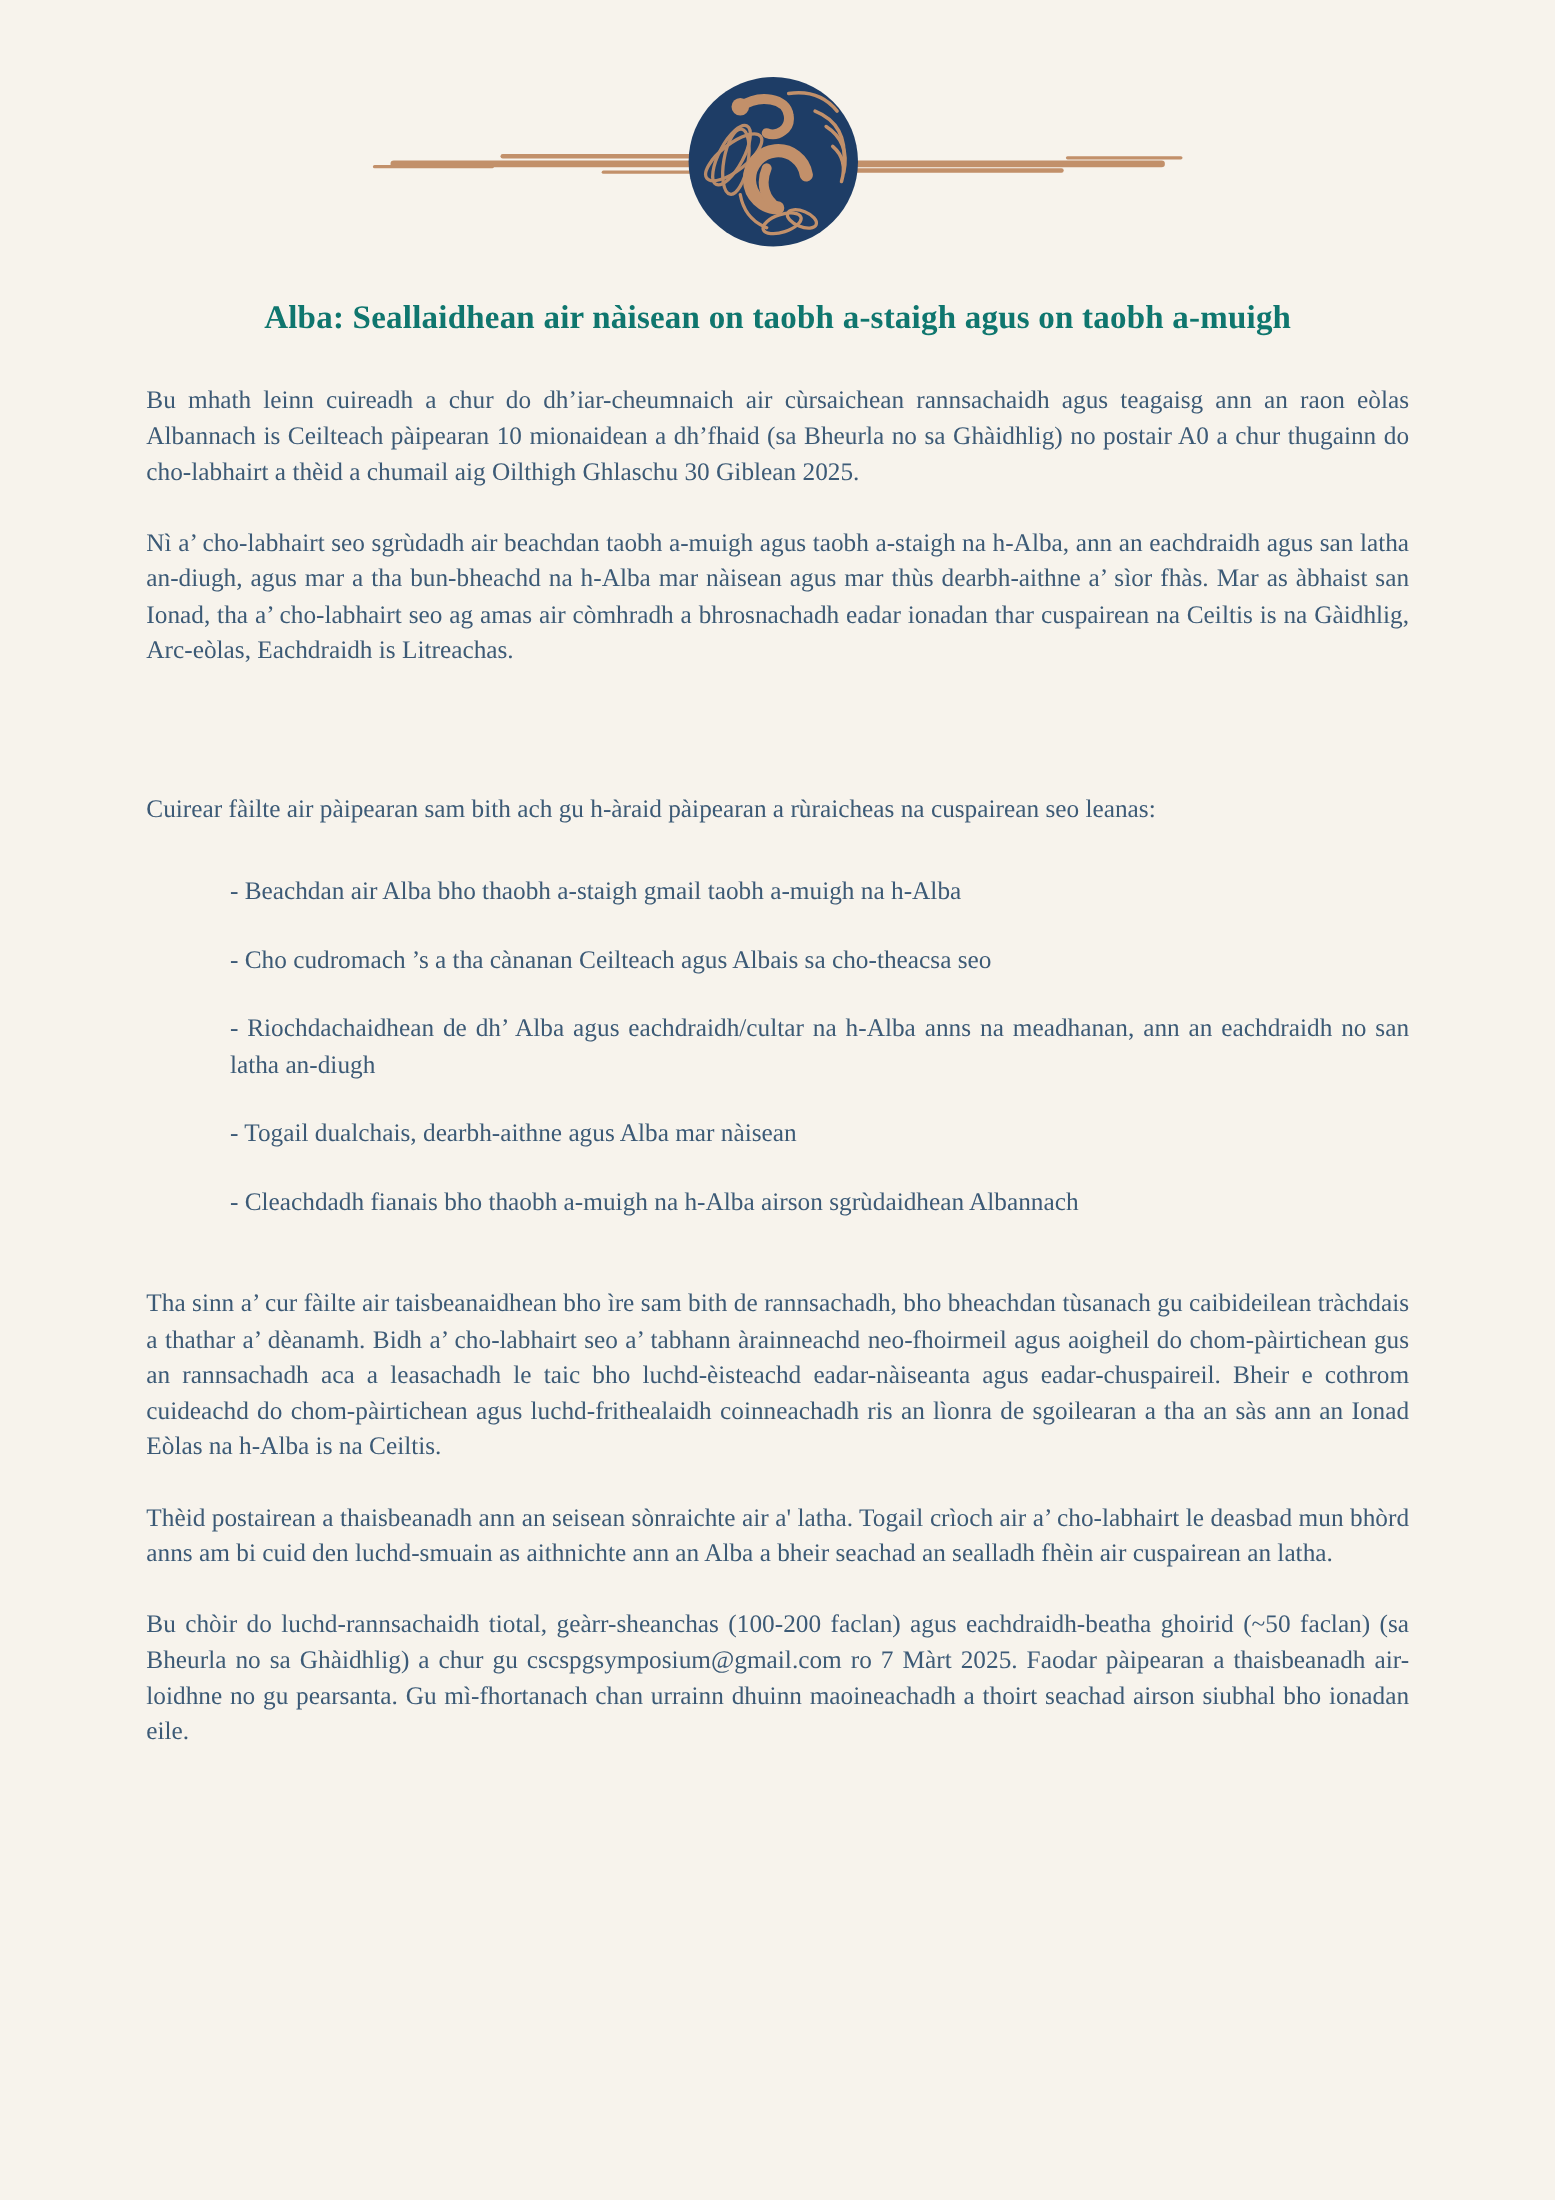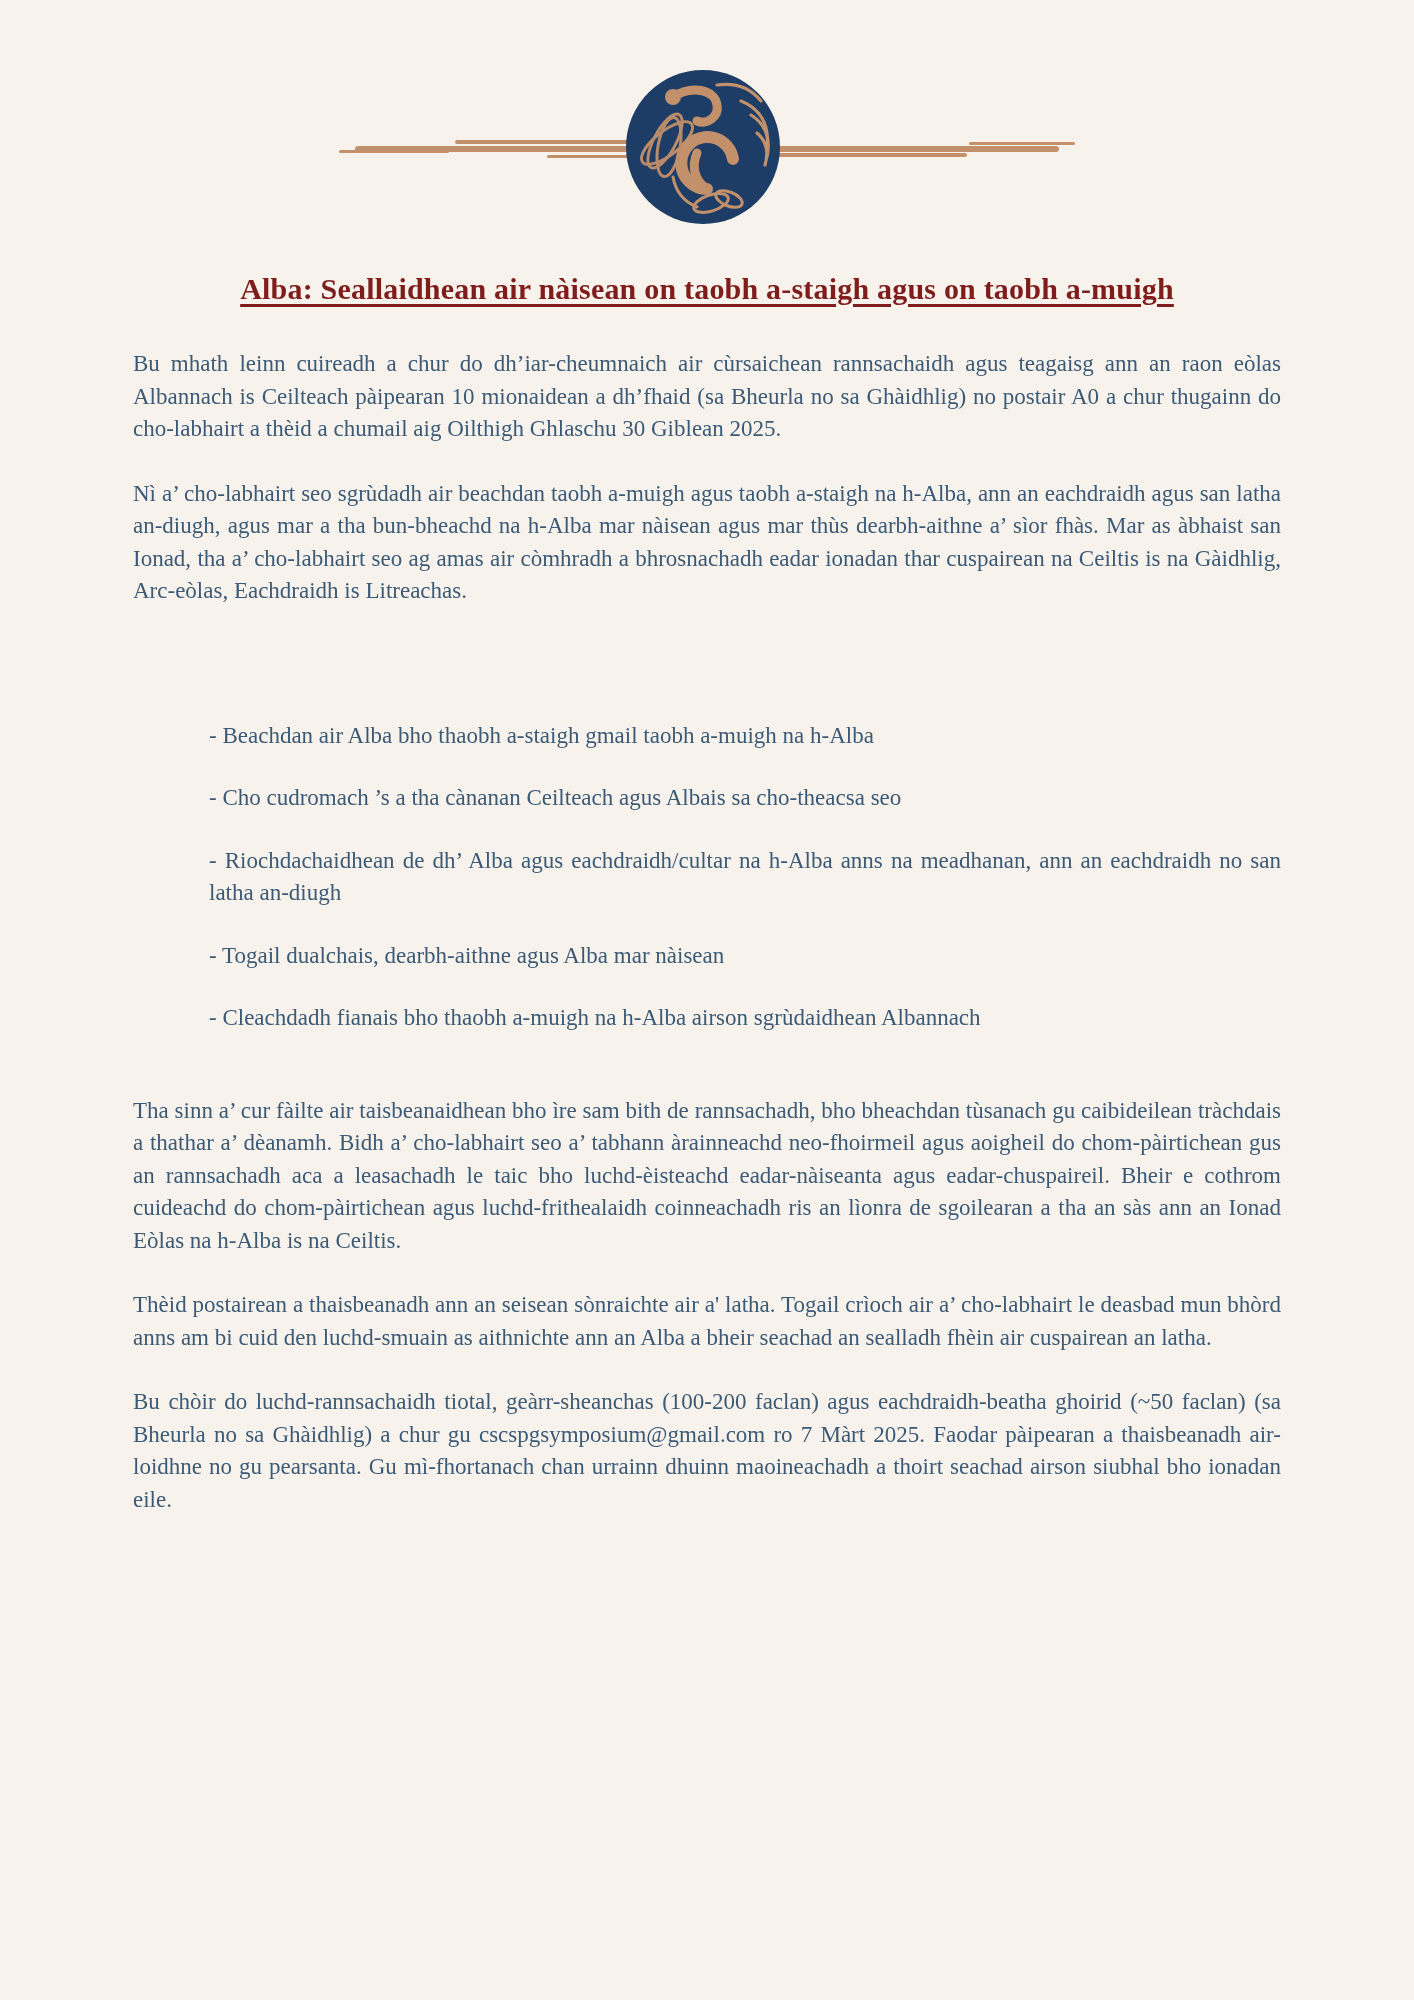--- a/index.html
+++ b/index.html
@@ -14,22 +14,21 @@
     color: #3c5a76;
   }
   .header { width: 100%; padding-top: 58px; text-align: center; }
   .header svg { display: block; margin: 0 auto; }
   .doc-title {
     margin: 36px auto 0 auto;
     width: 1160px;
     text-align: center;
     font-size: 30px;
     font-weight: bold;
-    color: #7f1d1d;
-    text-decoration: underline;
+    color: #0f766e;
     text-underline-offset: 5px;
     letter-spacing: 0.2px;
   }
   .content {
     width: 1148px;
     margin: 42px auto 0 auto;
     font-size: 23px;
     line-height: 32.5px;
     text-align: justify;
   }
@@ -92,20 +91,21 @@
   </div>
 
   <h1 class="doc-title">Alba: Seallaidhean air nàisean on taobh a-staigh agus on taobh a-muigh</h1>
 
   <div class="content">
 
     <p>Bu mhath leinn cuireadh a chur do dh’iar-cheumnaich air cùrsaichean rannsachaidh agus teagaisg ann an raon eòlas Albannach is Ceilteach pàipearan 10 mionaidean a dh’fhaid (sa Bheurla no sa Ghàidhlig) no postair A0 a chur thugainn do cho-labhairt a thèid a chumail aig Oilthigh Ghlaschu 30 Giblean 2025.</p>
 
     <p class="gap-after-large">Nì a’ cho-labhairt seo sgrùdadh air beachdan taobh a-muigh agus taobh a-staigh na h-Alba, ann an eachdraidh agus san latha an-diugh, agus mar a tha bun-bheachd na h-Alba mar nàisean agus mar thùs dearbh-aithne a’ sìor fhàs. Mar as àbhaist san Ionad, tha a’ cho-labhairt seo ag amas air còmhradh a bhrosnachadh eadar ionadan thar cuspairean na Ceiltis is na Gàidhlig, Arc-eòlas, Eachdraidh is Litreachas.</p>
 
+    <p class="lead-line">Cuirear fàilte air pàipearan sam bith ach gu h-àraid pàipearan a rùraicheas na cuspairean seo leanas:</p>
 
     <div class="topic-list">
       <p>- Beachdan air Alba bho thaobh a-staigh gmail taobh a-muigh na h-Alba</p>
       <p>- Cho cudromach ’s a tha cànanan Ceilteach agus Albais sa cho-theacsa seo</p>
       <p>- Riochdachaidhean de dh’ Alba agus eachdraidh/cultar na h-Alba anns na meadhanan, ann an eachdraidh no san latha an-diugh</p>
       <p>- Togail dualchais, dearbh-aithne agus Alba mar nàisean</p>
       <p>- Cleachdadh fianais bho thaobh a-muigh na h-Alba airson sgrùdaidhean Albannach</p>
     </div>
 
     <p>Tha sinn a’ cur fàilte air taisbeanaidhean bho ìre sam bith de rannsachadh, bho bheachdan tùsanach gu caibideilean tràchdais a thathar a’ dèanamh. Bidh a’ cho-labhairt seo a’ tabhann àrainneachd neo-fhoirmeil agus aoigheil do chom-pàirtichean gus an rannsachadh aca a leasachadh le taic bho luchd-èisteachd eadar-nàiseanta agus eadar-chuspaireil. Bheir e cothrom cuideachd do chom-pàirtichean agus luchd-frithealaidh coinneachadh ris an lìonra de sgoilearan a tha an sàs ann an Ionad Eòlas na h-Alba is na Ceiltis.</p>

